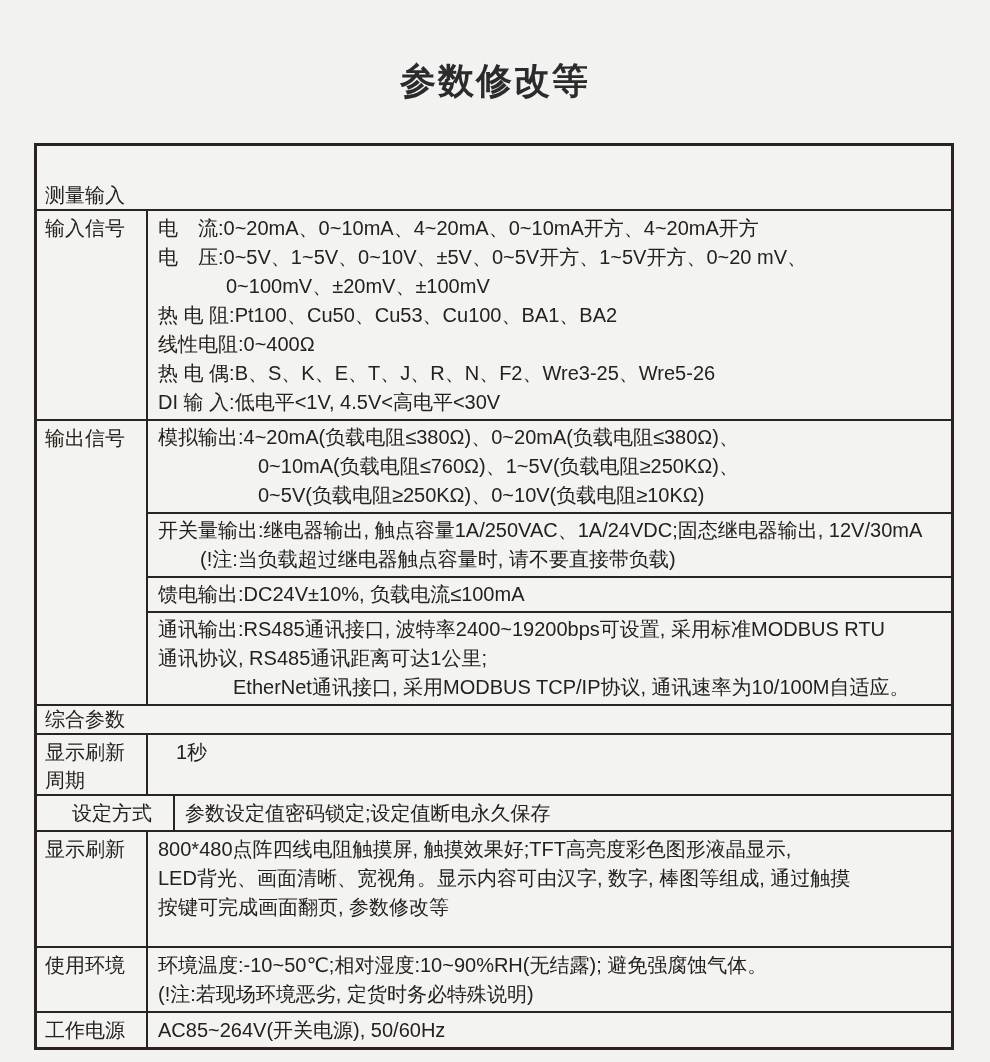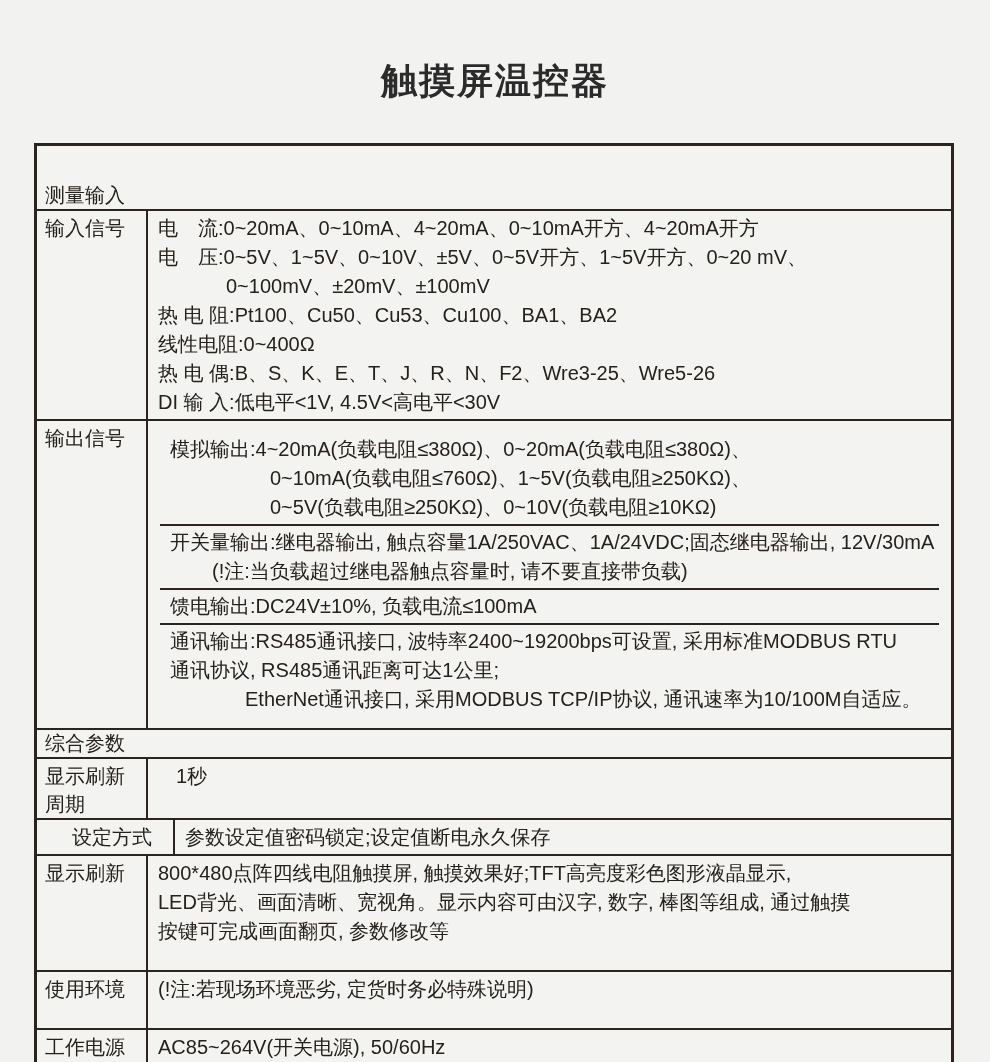--- a/index.html
+++ b/index.html
@@ -54,21 +54,21 @@
     font-size: 20px;
     line-height: 28px;
   }
   .content-cell {
     flex: 1 1 auto;
     box-sizing: border-box;
     padding: 3px 4px 2px 10px;
     font-size: 20px;
     line-height: 29px;
   }
-  .content-cell.no-pad { padding: 12px; }
+  .content-cell.no-pad { padding: 0; }
   .block {
     box-sizing: border-box;
     border-bottom: 2px solid #2b241e;
     padding: 2px 4px 2px 10px;
   }
   .block:last-child { border-bottom: none; }
   .line { white-space: nowrap; }
   .mh25 { min-height: 25px; margin-top: 36px; }
   .mh23 { min-height: 23px; }
   .mh27 { min-height: 27px; }
@@ -77,21 +77,21 @@
   .mh58 { min-height: 58px; }
   .mh116 { min-height: 116px; }
   .ind-68 { padding-left: 68px; }
   .ind-100 { padding-left: 100px; }
   .ind-42 { padding-left: 42px; }
   .ind-75 { padding-left: 75px; }
 </style>
 </head>
 <body>
 
-<h1 class="page-title">触摸屏温控器</h1>
+<h1 class="page-title">参数修改等</h1>
 
 <div class="spec-table">
 
   <div class="row section-row mh25">
     <span>测量输入</span>
   </div>
 
   <div class="row data-row">
     <div class="label-cell">输入信号</div>
     <div class="content-cell">
@@ -156,20 +156,21 @@
     <div class="content-cell">
       <div class="line">800*480点阵四线电阻触摸屏, 触摸效果好;TFT高亮度彩色图形液晶显示,</div>
       <div class="line">LED背光、画面清晰、宽视角。显示内容可由汉字, 数字, 棒图等组成, 通过触摸</div>
       <div class="line">按键可完成画面翻页, 参数修改等</div>
     </div>
   </div>
 
   <div class="row data-row mh58">
     <div class="label-cell">使用环境</div>
     <div class="content-cell">
+      <div class="line">环境温度:-10~50℃;相对湿度:10~90%RH(无结露); 避免强腐蚀气体。</div>
       <div class="line">(!注:若现场环境恶劣, 定货时务必特殊说明)</div>
     </div>
   </div>
 
   <div class="row data-row mh27">
     <div class="label-cell">工作电源</div>
     <div class="content-cell">
       <div class="line">AC85~264V(开关电源), 50/60Hz</div>
     </div>
   </div>

